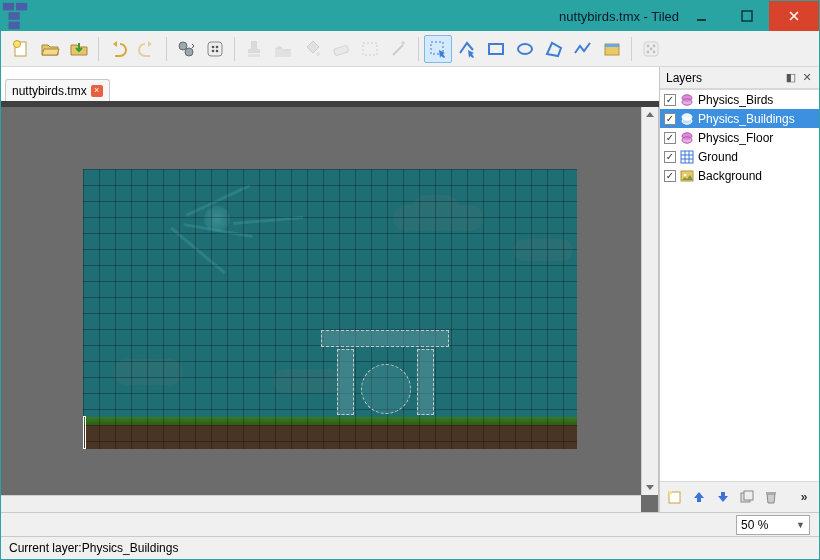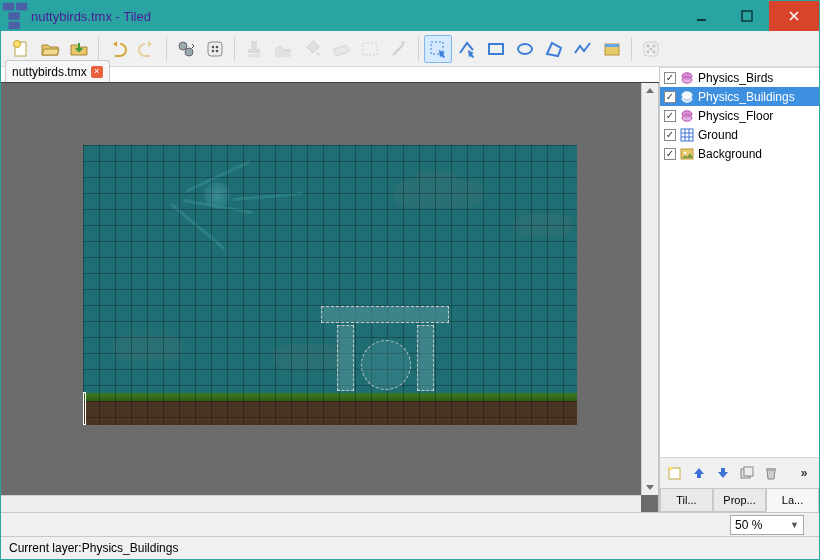--- a/index.html
+++ b/index.html
@@ -1,33 +1,33 @@
 <!DOCTYPE html>
 <html><head>
 <meta charset="utf-8">
 <style>
 *{box-sizing:border-box;margin:0;padding:0;font-family:"Segoe UI",Tahoma,sans-serif;font-size:12px}
 body{background:#f0f0f0;width:820px;height:560px;overflow:hidden}
 .window{width:820px;height:560px;border:1px solid #2aa3a3;display:flex;flex-direction:column;background:#f0f0f0}
 .titlebar{height:30px;background:#2aa3a3;display:flex;align-items:center;color:#fff}
 .titlebar .appicon{width:30px;height:30px;display:flex;align-items:center;justify-content:center}
-.titlebar .title{flex:1;text-align:left;font-size:13px;color:#4c1d95}
+.titlebar .title{flex:1;text-align:right;font-size:13px;color:#0f172a}
 .tb-btn{width:45px;height:30px;display:flex;align-items:center;justify-content:center;color:#0a3a3a}
 .tb-close{background:#d9432b;color:#fff;width:50px}
 .menubar{height:22px;background:#f0f0f0;display:flex;align-items:center;padding:0 6px;gap:2px;border-bottom:1px solid #e0e0e0}
 .menubar span{padding:2px 8px;display:inline-block}
 .menubar span u{text-decoration:underline}
 .toolbar{height:36px;background:#f0f0f0;display:flex;align-items:center;padding:2px 6px;gap:1px;border-bottom:1px solid #d8d8d8}
 .tbtn{width:28px;height:28px;border:1px solid transparent;display:flex;align-items:center;justify-content:center;border-radius:2px}
 .tbtn.sel{background:#d6eaff;border-color:#7fb7e8}
 .tbtn svg{width:20px;height:20px}
 .tsep{width:1px;height:24px;background:#d0d0d0;margin:0 4px}
 .content{flex:1;display:flex;min-height:0}
 .left{flex:1;display:flex;flex-direction:column;min-width:0}
-.tabstrip{height:16px;background:#fff;border-bottom:1px solid #404040;display:flex;align-items:flex-end;padding-left:4px}
+.tabstrip{height:40px;background:#fff;border-bottom:6px solid #404040;display:flex;align-items:flex-end;padding-left:4px}
 .tab{height:22px;border:1px solid #c8c8c8;border-bottom:none;background:#f7f7f7;display:flex;align-items:center;padding:0 6px;gap:4px;border-radius:3px 3px 0 0;font-size:11px}
 .tab .x{width:12px;height:12px;background:#e9603f;color:#fff;border-radius:2px;display:flex;align-items:center;justify-content:center;font-size:9px;line-height:1}
 .viewport{flex:1;background:#6c6c6c;position:relative;overflow:hidden;border-right:1px solid #c0c0c0}
 .canvasHolder{position:absolute;left:82px;top:62px;width:494px;height:280px}
 .sky{position:absolute;inset:0;background:#1e6e74}
 .sun{position:absolute;left:120px;top:36px;width:28px;height:28px;border-radius:50%;background:radial-gradient(circle,#3a8d93 0%,#2a7b81 60%,transparent 70%)}
 .ray{position:absolute;background:rgba(60,150,155,.45)}
 .cloud{position:absolute;background:#296f74;border-radius:14px}
 .grass{position:absolute;left:0;bottom:24px;height:8px;width:100%;background:linear-gradient(#3a7a20,#2e5e18)}
 .dirt{position:absolute;left:0;bottom:0;height:24px;width:100%;background:#4a3525}
@@ -54,21 +54,21 @@
 .chk{width:12px;height:12px;border:1px solid #888;background:#fff;display:flex;align-items:center;justify-content:center;font-size:10px;color:#333;line-height:1}
 .licon{width:14px;height:14px;display:flex;align-items:center;justify-content:center}
 .layerTB{height:30px;display:flex;align-items:center;padding:0 4px;gap:2px}
 .ltbtn{width:22px;height:22px;display:flex;align-items:center;justify-content:center}
 .ltbtn svg{width:16px;height:16px}
 .moreBtn{margin-left:auto;font-weight:bold;color:#333}
 .rightTabs{height:24px;display:flex;border-top:1px solid #c8c8c8}
 .rtab{flex:1;border:1px solid #c8c8c8;border-top:none;display:flex;align-items:center;justify-content:center;font-size:11px;background:#e9e9e9}
 .rtab.act{background:#f7f7f7;border-bottom-color:#f7f7f7}
 .footer{height:24px;border-top:1px solid #c8c8c8;display:flex;align-items:center}
-.zoom{margin-left:auto;width:74px;height:20px;border:1px solid #aaa;background:#fff;display:flex;align-items:center;padding:0 4px;margin-right:15px;font-size:11px;justify-content:space-between}
+.zoom{margin-left:auto;width:74px;height:20px;border:1px solid #aaa;background:#fff;display:flex;align-items:center;padding:0 4px;margin-right:9px;font-size:11px;justify-content:space-between}
 .zoom .dd{font-size:9px;color:#555}
 .statusbar{height:23px;border-top:1px solid #c8c8c8;background:#f0f0f0;display:flex;align-items:center;padding:0 8px;font-size:12px}
 </style>
 </head>
 <body>
 
 <div class="window">
 
   <div class="titlebar">
     <div class="appicon">
@@ -265,20 +265,26 @@
           <div class="shape rect" style="left:334px;top:180px;width:17px;height:66px"></div>
           <div class="shape circ" style="left:278px;top:195px;width:50px;height:50px"></div>
           <div class="selBox"></div>
         </div>
         <div class="scrollV"></div>
         <div class="scrollH"></div>
       </div>
     </div>
 
     <div class="right">
+      <div class="panelTitle">
+        <span>Layers</span>
+        <span class="sp"></span>
+        <span class="ic">◧</span>
+        <span class="ic">✕</span>
+      </div>
       <div class="layerList" id="layerList">
           <div class="layerRow">
             <span class="chk">✓</span>
             <span class="licon">
               <svg width="14" height="14" viewBox="0 0 14 14">
                 <ellipse cx="7" cy="5" rx="5" ry="3.2" fill="#d88fd6" fill-opacity="1" stroke="#b755b3"></ellipse>
                 <ellipse cx="7" cy="9" rx="5" ry="3.2" fill="#d88fd6" fill-opacity=".7" stroke="#b755b3"></ellipse>
               </svg>
             </span>
             <span>Physics_Birds</span>
@@ -354,25 +360,20 @@
             </svg>
           </div>
         <div class="ltbtn">
             <svg viewBox="0 0 16 16">
               <path d="M4 5h8l-1 9H5z" fill="#ccc" stroke="#888"></path>
               <rect x="3" y="3" width="10" height="2" fill="#aaa"></rect>
             </svg>
           </div>
         <div class="ltbtn moreBtn">»</div>
       </div>
-      <div class="rightTabs">
-        <div class="rtab">Til...</div>
-        <div class="rtab">Prop...</div>
-        <div class="rtab act">La...</div>
-      </div>
     </div>
   </div>
 
   <div class="footer">
     <div class="zoom">
       <span>50 %</span>
       <span class="dd">▼</span>
     </div>
   </div>
 

